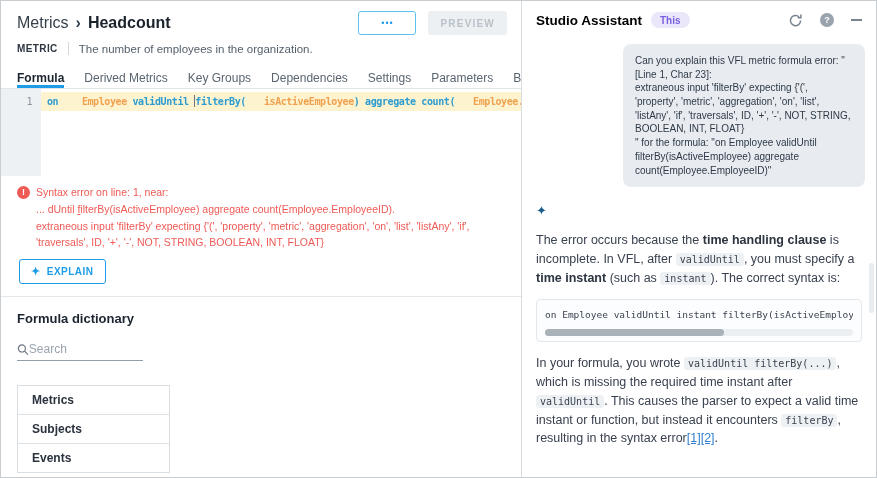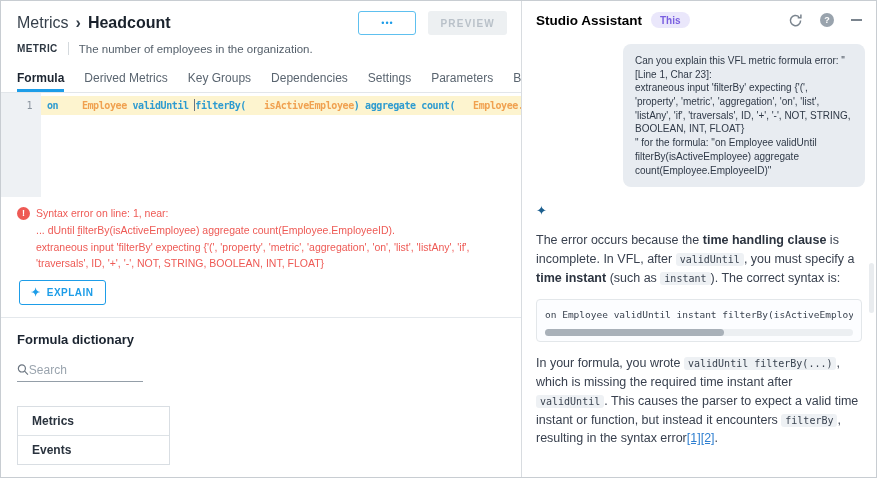--- a/index.html
+++ b/index.html
@@ -36,21 +36,21 @@
 
   .error-block { padding:8px 16px 0; font-size:10.5px; color:#ee5a55; line-height:1.6; }
   .error-line.first { display:flex; align-items:center; gap:6px; }
   .error-icon { width:13px; height:13px; border-radius:50%; background:#ee5a55; color:#fff; font-size:9px; font-weight:700; text-align:center; line-height:13px; flex:none; }
   .indent { margin-left:19px; }
   .err-underline { text-decoration:underline; }
   .explain-btn { margin-top:8px; margin-left:2px; display:inline-flex; align-items:center; gap:6px; border:1px solid #1d9de8; color:#1d9de8; background:#fff; border-radius:3px; font-size:10px; font-weight:700; letter-spacing:0.5px; padding:5px 11px; cursor:pointer; font-family:"Liberation Sans", sans-serif; }
   .explain-btn .sparkle { font-size:11px; }
 
   .lp-divider { height:1px; background:#e4e8ec; margin-top:12px; }
-  .dictionary { padding:14px 16px 12px; }
+  .dictionary { padding:14px 16px 4px; }
   .dict-title { font-size:13px; font-weight:700; color:#1b2430; }
   .search-row { margin-top:16px; display:flex; align-items:center; border-bottom:1px solid #949ea8; width:126px; padding-bottom:4px; }
   .search-row input { border:none; outline:none; font-size:12px; width:100%; font-family:"Liberation Sans", sans-serif; color:#2a333e; }
   .search-row input::placeholder { color:#9aa4ae; }
   .dict-list { margin-top:24px; width:153px; border:1px solid #d9dee3; }
   .dict-item { padding:7px 14px; font-size:12px; font-weight:700; color:#2a333e; border-bottom:1px solid #dde2e6; cursor:pointer; }
   .dict-item:last-child { border-bottom:none; }
 
   
   .right-panel { flex:1; display:flex; flex-direction:column; overflow:hidden; position:relative; }
@@ -139,20 +139,21 @@
       <div class="dict-title">Formula dictionary</div>
       <div class="search-row">
         <svg width="13" height="13" viewBox="0 0 14 14">
           <circle cx="5.8" cy="5.8" r="4.2" fill="none" stroke="#6b7580" stroke-width="1.4"></circle>
           <line x1="9" y1="9" x2="13" y2="13" stroke="#6b7580" stroke-width="1.4"></line>
         </svg>
         <input type="text" placeholder="Search" style="">
       </div>
       <div class="dict-list" id="dict-list">
           <div class="dict-item">Metrics</div>
+          <div class="dict-item">Subjects</div>
           <div class="dict-item">Events</div>
         </div>
     </div>
   </div>
 
   <div class="right-panel">
     <div class="rp-header">
       <span class="rp-title">Studio Assistant</span>
       <span class="beta-badge">This</span>
       <span class="rp-icons">

